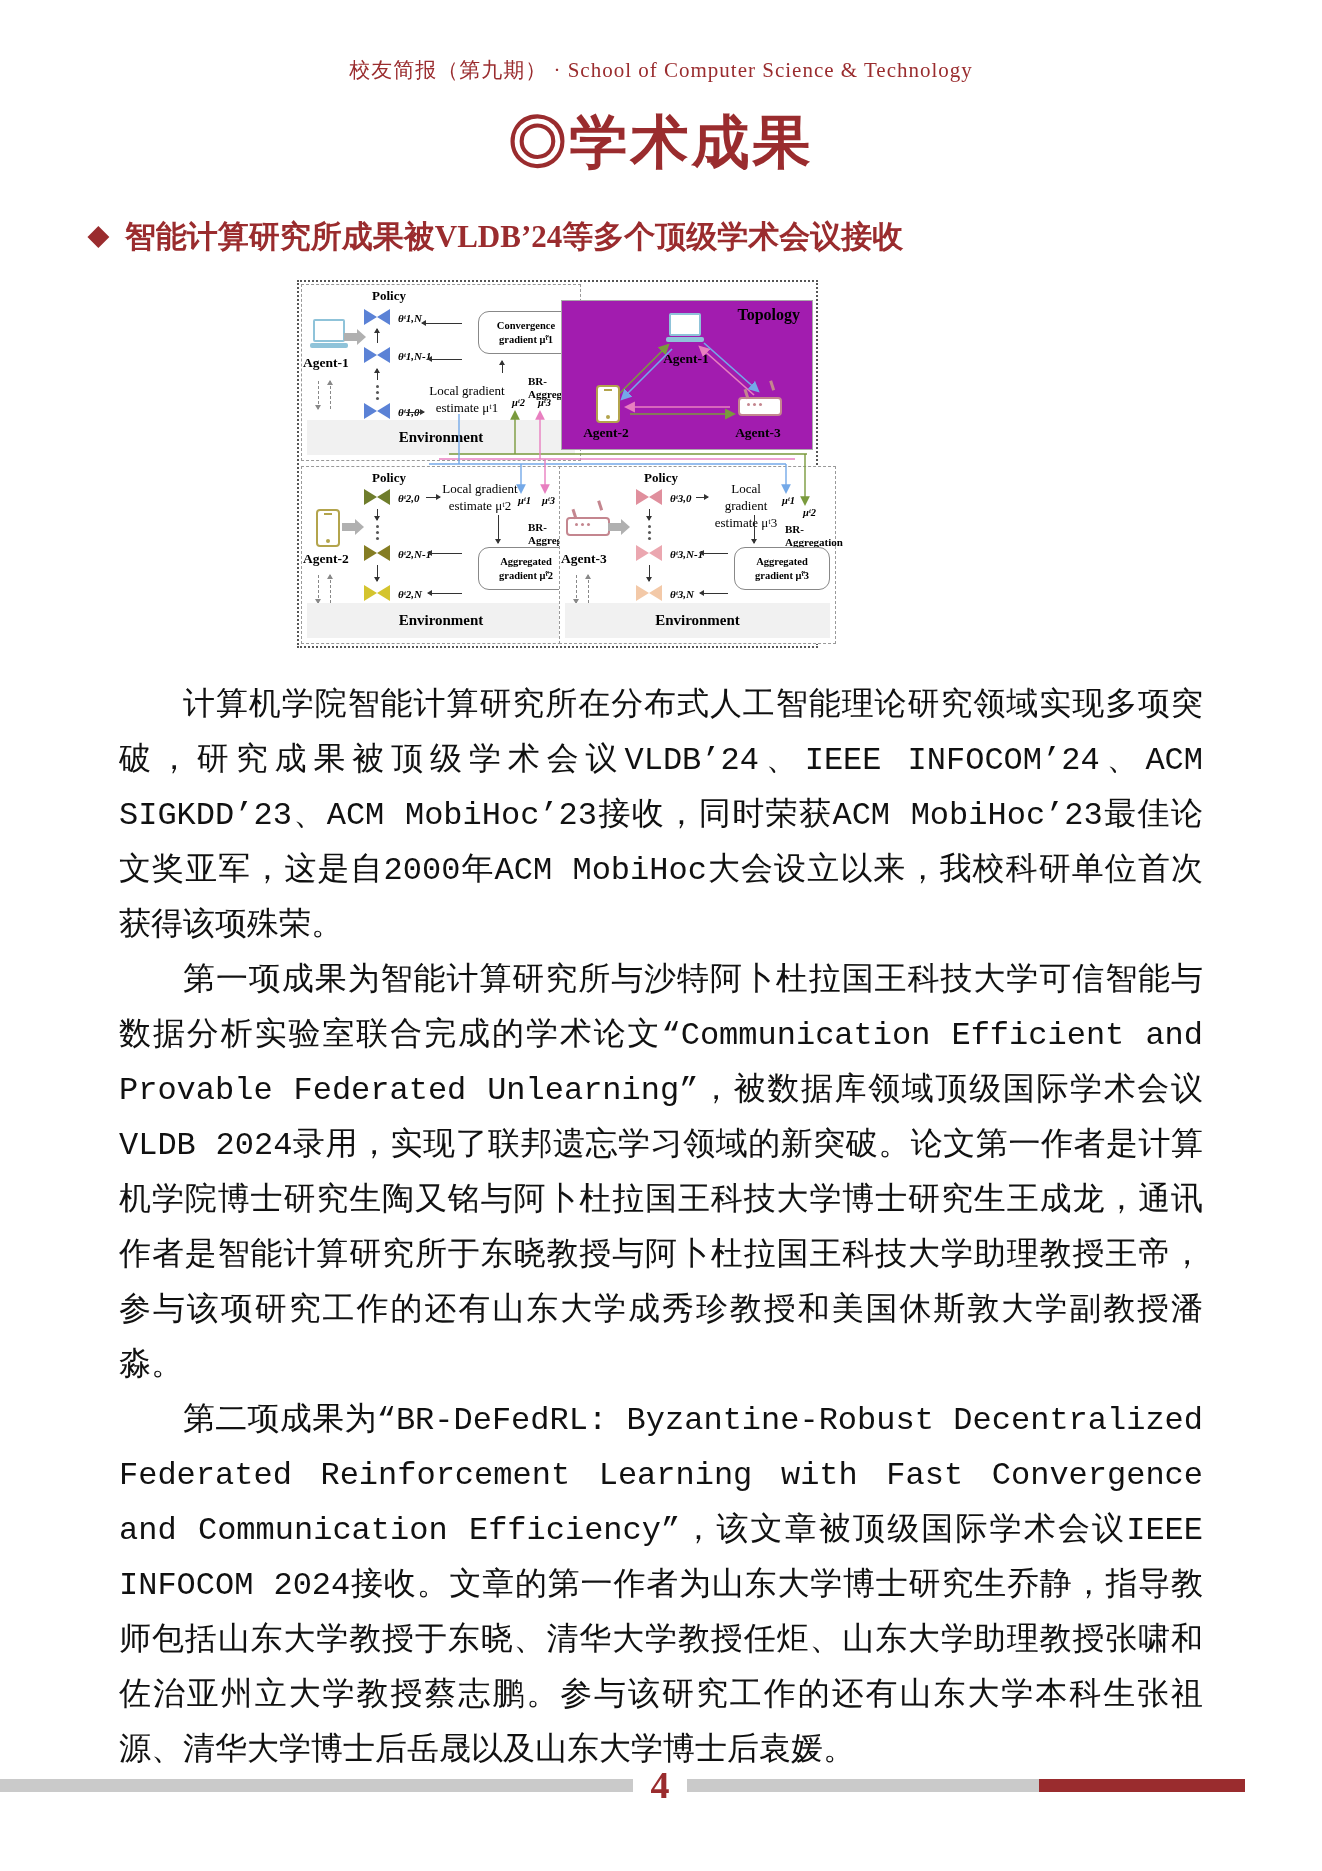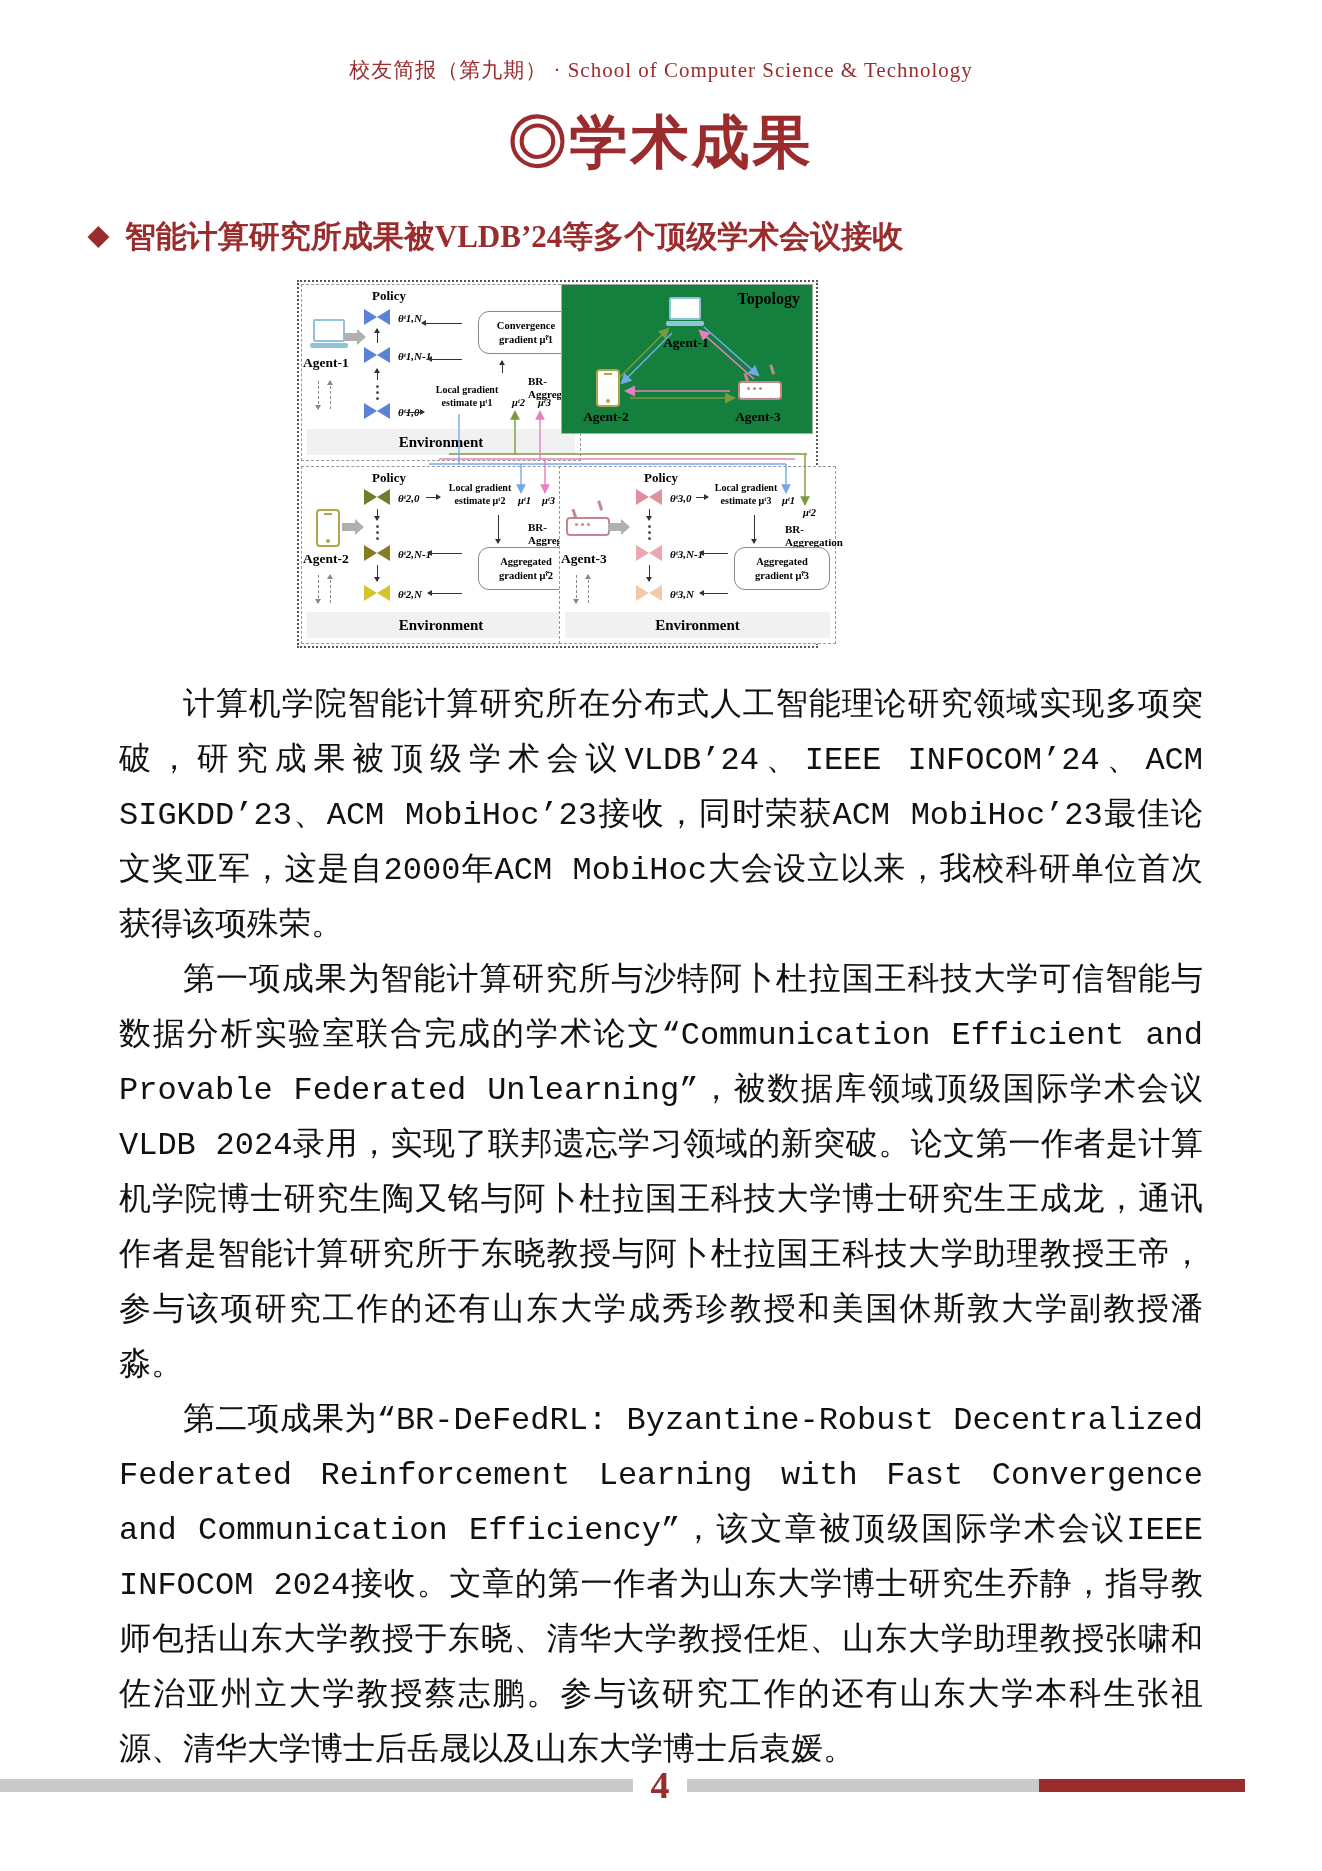--- a/index.html
+++ b/index.html
@@ -14,30 +14,30 @@
   .hdr{padding-top:56px;text-align:center;font-size:21px;color:var(--red);letter-spacing:1px;}
   
   .title{margin-top:20px;text-align:center;font-weight:700;font-size:58px;color:var(--red);letter-spacing:3px;}
   
   .heading{margin:34px 0 0 88px;font-weight:700;font-size:31px;color:var(--red);}
   .heading .diamond{font-size:27px;margin-right:16px;vertical-align:3px;}
   
   .figure{position:relative;width:517px;height:364px;margin:22px 0 0 297px;
           border:2px dotted #555;background:#fff;}
   .panel{position:absolute;border:1.5px dashed #999;background:#fff;padding-left:25px;}
-  .topo{position:absolute;border:1px solid #aaa;background:#15803d;}
+  .topo{position:absolute;border:1px solid #aaa;background:#a21caf;margin-top:16px;}
   .lbl{position:absolute;font-weight:700;font-size:13px;white-space:nowrap;}
   .agentlbl{position:absolute;font-weight:700;font-size:13.5px;white-space:nowrap;}
   .theta{position:absolute;font-style:italic;font-weight:700;font-size:11px;white-space:nowrap;}
   .mu{position:absolute;font-style:italic;font-weight:700;font-size:10.5px;white-space:nowrap;}
   .tiny{position:absolute;font-weight:700;font-size:11px;line-height:1.15;text-align:left;}
-  .loc{position:absolute;font-weight:700;font-size:10px;line-height:1.3;text-align:center;}
+  .loc{position:absolute;font-weight:400;font-size:13px;line-height:1.3;text-align:center;}
   .agg{position:absolute;border:1.5px solid #888;border-radius:11px;background:#fff;
        font-weight:700;font-size:10.5px;line-height:1.3;text-align:center;padding:7px 5px;width:84px;}
-  .env{position:absolute;left:5px;right:5px;bottom:5px;height:26px;background:var(--env);
+  .env{position:absolute;left:5px;right:5px;bottom:5px;height:35px;background:var(--env);
        display:flex;align-items:center;justify-content:center;font-weight:700;font-size:15px;margin-top:44px;}
   
   .bowtie{position:absolute;width:26px;height:16px;}
   .bowtie::before,.bowtie::after{content:"";position:absolute;top:0;width:0;height:0;
        border-top:8px solid transparent;border-bottom:8px solid transparent;}
   .bowtie::before{left:0;border-left:13px solid var(--c);}
   .bowtie::after{right:0;border-right:13px solid var(--c);}
   
   .laptop{position:absolute;width:38px;}
   .laptop .scr{width:28px;height:19px;border:2.5px solid var(--c);border-radius:2px;margin:0 auto;background:#fff;}

